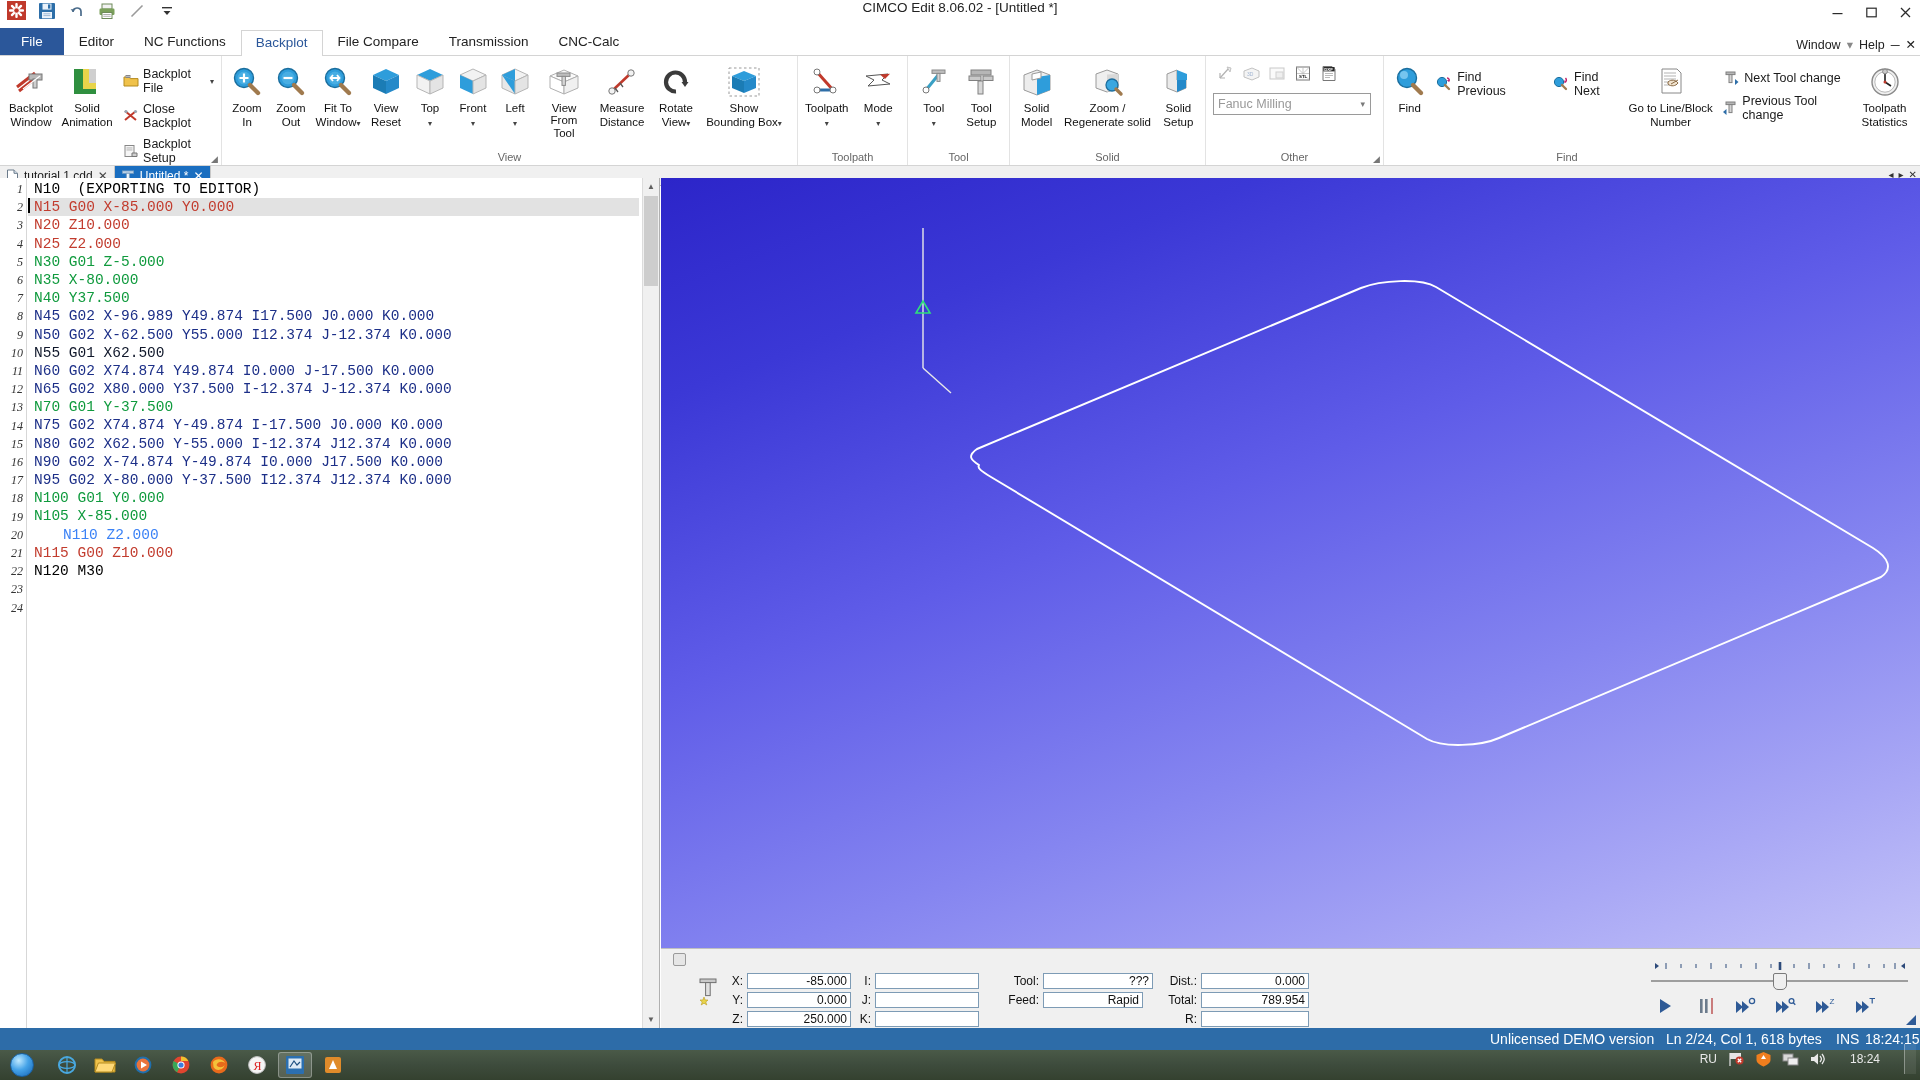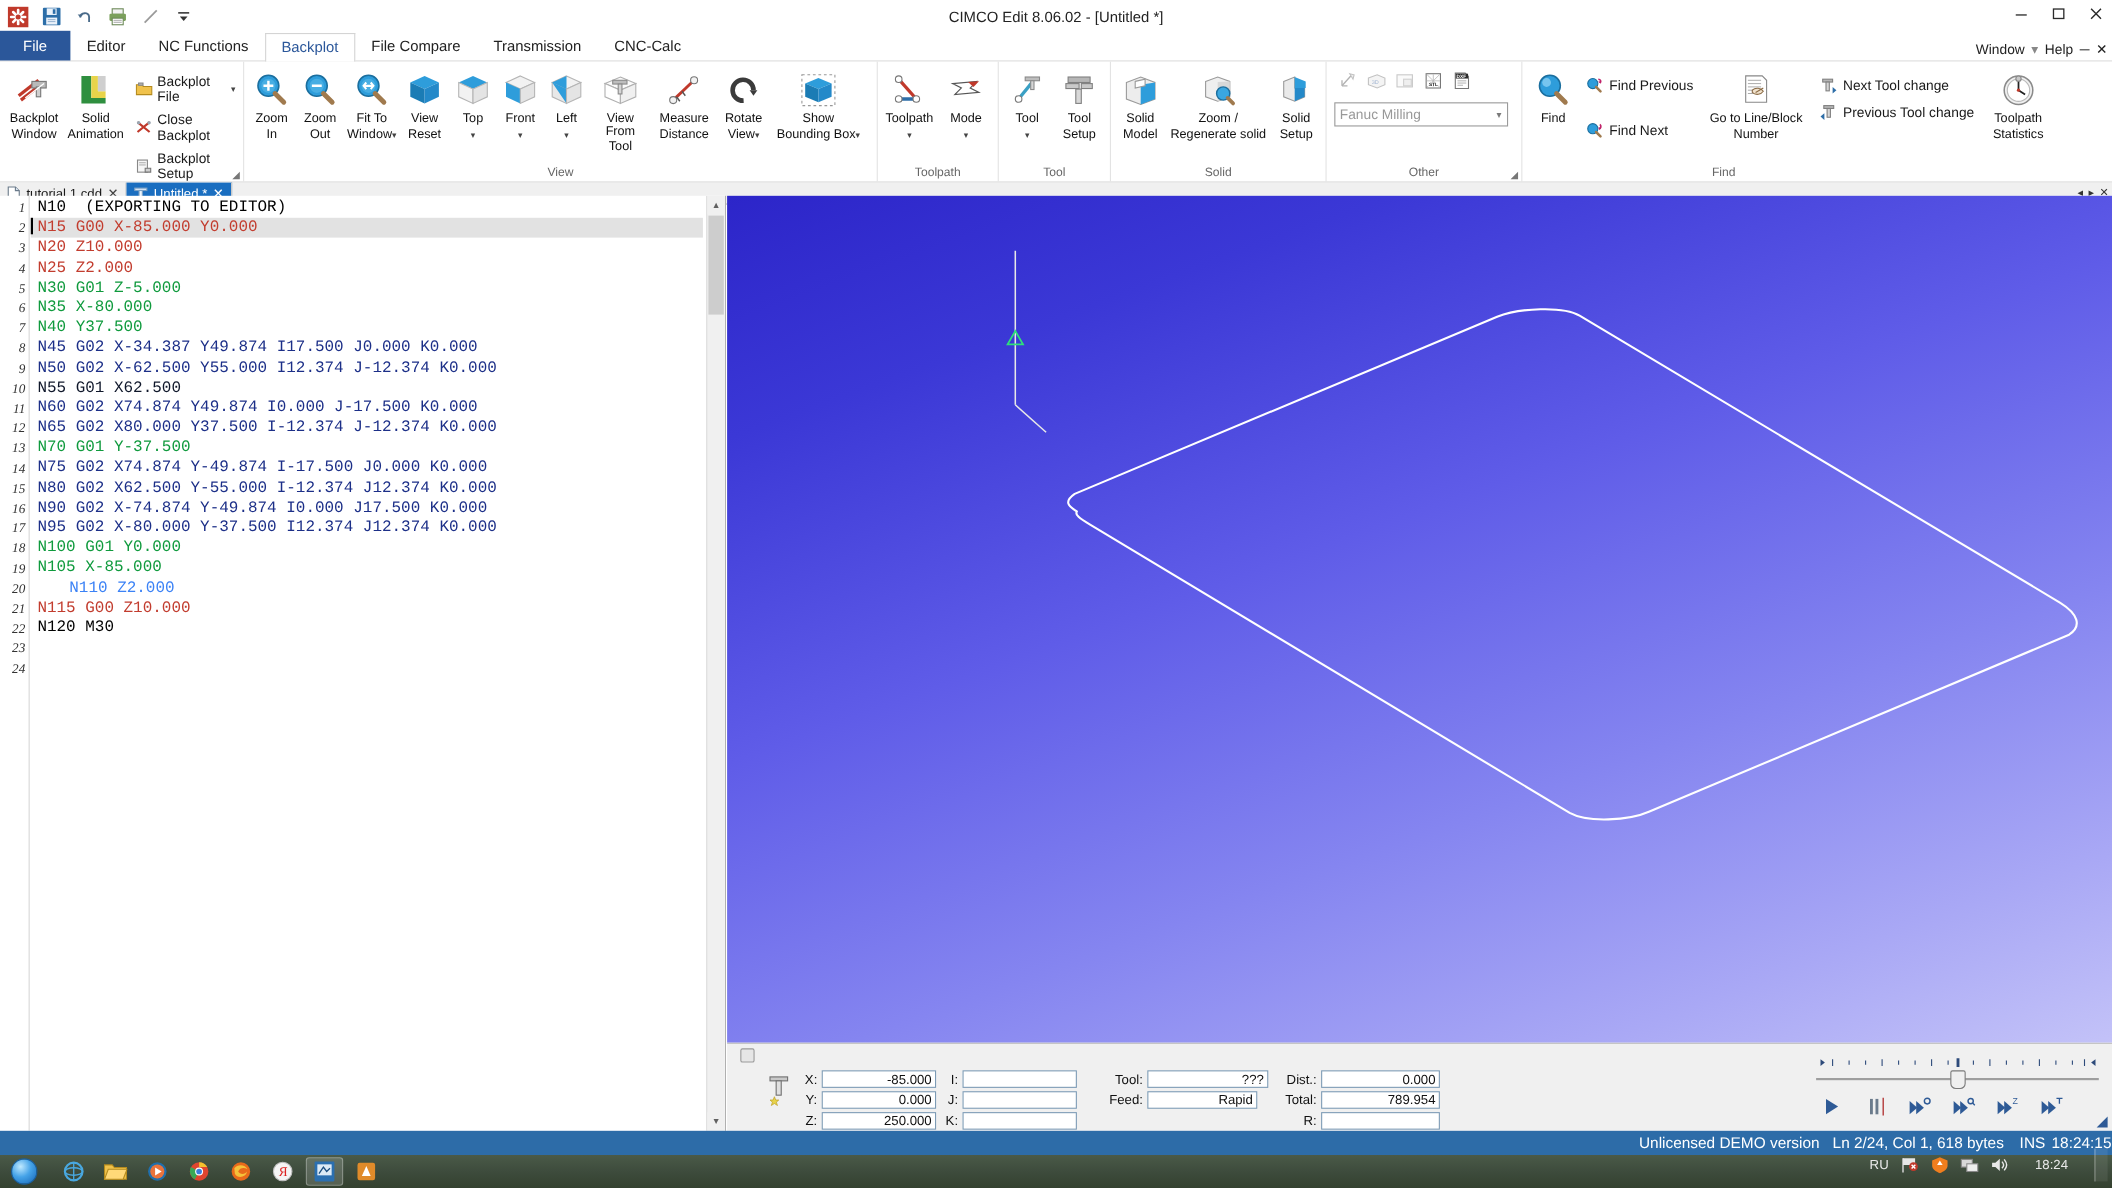--- a/index.html
+++ b/index.html
@@ -9,21 +9,21 @@
     font-family:"Liberation Sans", sans-serif;
     font-size:13px; color:#1a1a1a;
     background:#ffffff;
     -webkit-font-smoothing:antialiased;
   }
   #app { position:relative; width:1920px; height:1080px; }
 
   
   .titlebar {
     height:30px; background:#ffffff; border-bottom:0px;
-    display:flex; align-items:center; position:relative;
+    display:flex; align-items:flex-start; position:relative;
   }
   .qat { display:flex; align-items:center; gap:9px; padding-left:6px; }
   .qat-ico { width:21px; height:21px; display:flex; align-items:center; justify-content:center; }
   .app-title {
     position:absolute; left:0; right:0; text-align:center;
     font-size:13.5px; color:#222; pointer-events:none;
   }
   .winbtns { position:absolute; right:6px; top:3px; display:flex; gap:16px; align-items:center; }
   .winbtn { width:18px; height:18px; display:flex; align-items:center; justify-content:center;
             color:#333; font-size:13px; }
@@ -634,21 +634,21 @@
         <div class="bigbtn w50">
           <div class="bigico">
             <svg width="34" height="32" viewBox="0 0 34 32">
               <circle cx="14" cy="12" r="9.5" fill="#2e9ddb" stroke="#1a6e9e" stroke-width="1.4"></circle>
               <circle cx="11" cy="9" r="4" fill="#8fd3f5" opacity=".75"></circle>
               <path d="M20 19 L28 27" stroke="#a07a4e" stroke-width="4.4" stroke-linecap="round"></path>
             </svg>
           </div>
           <div class="biglbl">Find</div>
         </div>
-        <div style="display:flex;flex-direction:column;gap:23px;padding-top:9px">
+        <div style="display:flex;flex-direction:row;gap:23px;padding-top:9px">
           <div class="smbtn">
             <span class="smico">
               <svg width="17" height="16" viewBox="0 0 17 16">
                 <circle cx="6" cy="6" r="4.6" fill="#2e9ddb" stroke="#1a6e9e"></circle>
                 <path d="M9 9 L13 13" stroke="#a07a4e" stroke-width="2.3" stroke-linecap="round"></path>
                 <path d="M11 2 C13 2, 14 4, 12.5 5.5" stroke="#c0246a" stroke-width="1.5" fill="none"></path>
                 <path d="M12.5 5.5 L10.8 4.4 L13.5 3.6 Z" fill="#c0246a"></path>
               </svg>
             </span>
             <span>Find Previous</span>
@@ -773,21 +773,21 @@
         <div class="gnum">24</div>
       </div>
     <div class="codearea code" id="codearea">
         <div class="cline" style="color: rgb(0, 0, 0);">N10  (EXPORTING TO EDITOR)</div>
         <div class="cline sel" style="color: rgb(194, 60, 46);">N15 G00 X-85.000 Y0.000</div>
         <div class="cline" style="color: rgb(194, 60, 46);">N20 Z10.000</div>
         <div class="cline" style="color: rgb(194, 60, 46);">N25 Z2.000</div>
         <div class="cline" style="color: rgb(15, 154, 61);">N30 G01 Z-5.000</div>
         <div class="cline" style="color: rgb(15, 154, 61);">N35 X-80.000</div>
         <div class="cline" style="color: rgb(15, 154, 61);">N40 Y37.500</div>
-        <div class="cline" style="color: rgb(28, 47, 136);">N45 G02 X-34.387 Y49.874 I17.500 J0.000 K0.000</div>
+        <div class="cline" style="color: rgb(28, 47, 136);">N45 G02 X-96.989 Y49.874 I17.500 J0.000 K0.000</div>
         <div class="cline" style="color: rgb(28, 47, 136);">N50 G02 X-62.500 Y55.000 I12.374 J-12.374 K0.000</div>
         <div class="cline" style="color: #0f172a;">N55 G01 X62.500</div>
         <div class="cline" style="color: rgb(28, 47, 136);">N60 G02 X74.874 Y49.874 I0.000 J-17.500 K0.000</div>
         <div class="cline" style="color: rgb(28, 47, 136);">N65 G02 X80.000 Y37.500 I-12.374 J-12.374 K0.000</div>
         <div class="cline" style="color: rgb(15, 154, 61);">N70 G01 Y-37.500</div>
         <div class="cline" style="color: rgb(28, 47, 136);">N75 G02 X74.874 Y-49.874 I-17.500 J0.000 K0.000</div>
         <div class="cline" style="color: rgb(28, 47, 136);">N80 G02 X62.500 Y-55.000 I-12.374 J12.374 K0.000</div>
         <div class="cline" style="color: rgb(28, 47, 136);">N90 G02 X-74.874 Y-49.874 I0.000 J17.500 K0.000</div>
         <div class="cline" style="color: rgb(28, 47, 136);">N95 G02 X-80.000 Y-37.500 I12.374 J12.374 K0.000</div>
         <div class="cline" style="color: rgb(15, 154, 61);">N100 G01 Y0.000</div>

